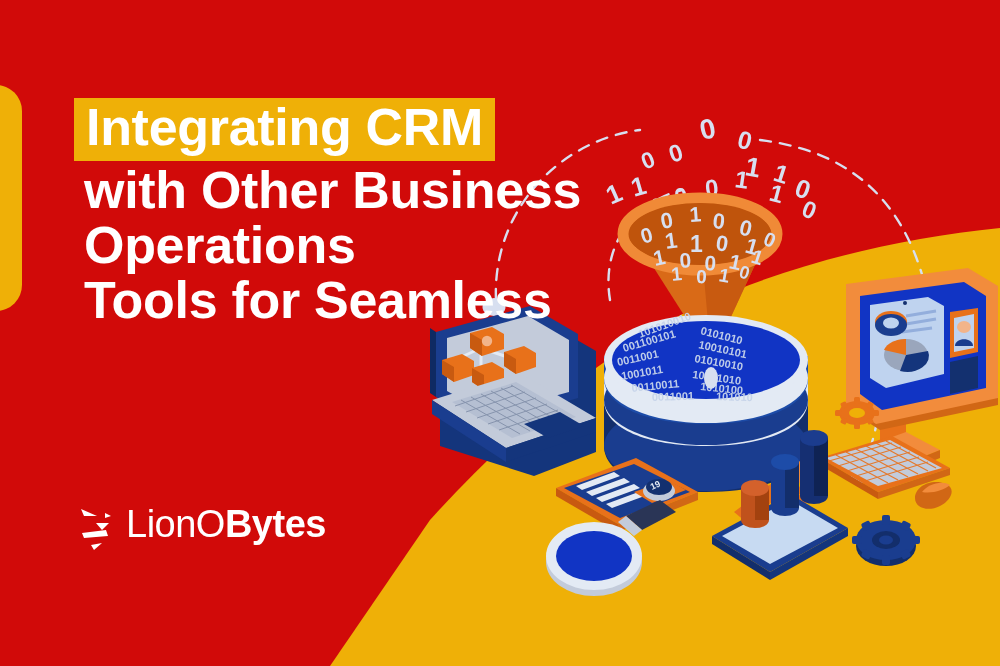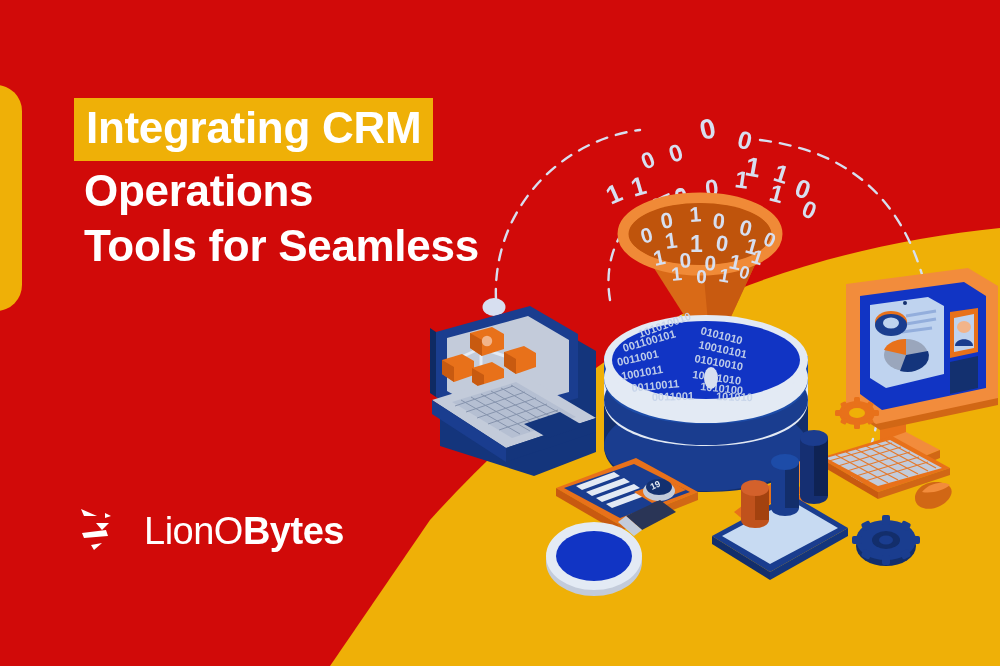--- a/index.html
+++ b/index.html
@@ -24,38 +24,38 @@
     border-radius:26px;
     z-index:3;
   }
 
   
   #headline {
     position:absolute; left:84px; top:98px;
     z-index:6; width:470px;
   }
   #headline .line {
-    font-size:44px; line-height:55px;
+    font-size:52px; line-height:55px;
     font-weight:700; color:#FFFFFF;
     letter-spacing:-0.3px;
     white-space:nowrap;
   }
   #headline .line.hl {
     display:inline-block;
     background:#EFB007;
     padding:2px 12px 6px 12px;
     margin-left:-10px;
     margin-bottom:2px;
   }
 
   
   #logo {
     position:absolute; left:78px; top:503px;
     z-index:6;
-    display:flex; align-items:flex-end; gap:20px;
+    display:flex; align-items:flex-start; gap:2px;
   }
   #logo-mark { width:46px; height:50px; flex:none; }
   #logo-text {
     font-size:38px; color:#FFFFFF; letter-spacing:-0.5px;
     white-space:nowrap;
   }
   #logo-text .lt { font-weight:300; }
   #logo-text .bd { font-weight:700; }
 
   
@@ -392,20 +392,21 @@
 
       <ellipse cx="594" cy="562" rx="48" ry="34" fill="#C3CBDA"></ellipse>
       <ellipse cx="594" cy="556" rx="48" ry="34" fill="#E3EAF4"></ellipse>
       <ellipse cx="594" cy="556" rx="38" ry="25" fill="#1134C4"></ellipse>
     </g>
 
   </svg>
 
   <div id="headline">
     <div><span class="line hl">Integrating CRM</span></div>
+    <div class="line">with Other Business</div>
     <div class="line">Operations</div>
     <div class="line">Tools for Seamless</div>
   </div>
 
   <div id="logo">
     <svg id="logo-mark" viewBox="0 0 46 50" xmlns="http://www.w3.org/2000/svg">
       <path d="M3,6 L19,13 L6,13 Z" fill="#FFFFFF"></path>
       <path d="M27,10 L33,13 L27,15 Z" fill="#FFFFFF"></path>
       <path d="M18,20 L31,20 L24,27 Z" fill="#FFFFFF"></path>
       <path d="M4,30 L28,27 L30,33 L6,35 Z" fill="#FFFFFF"></path>

